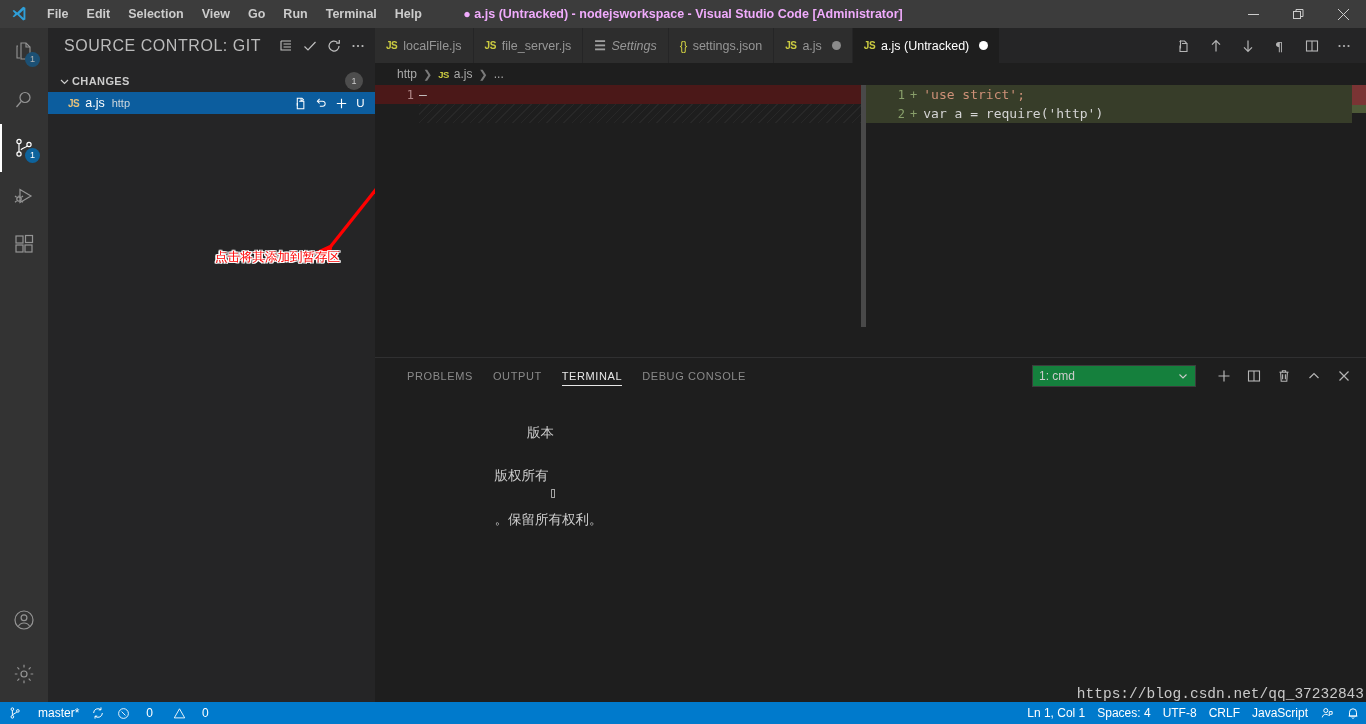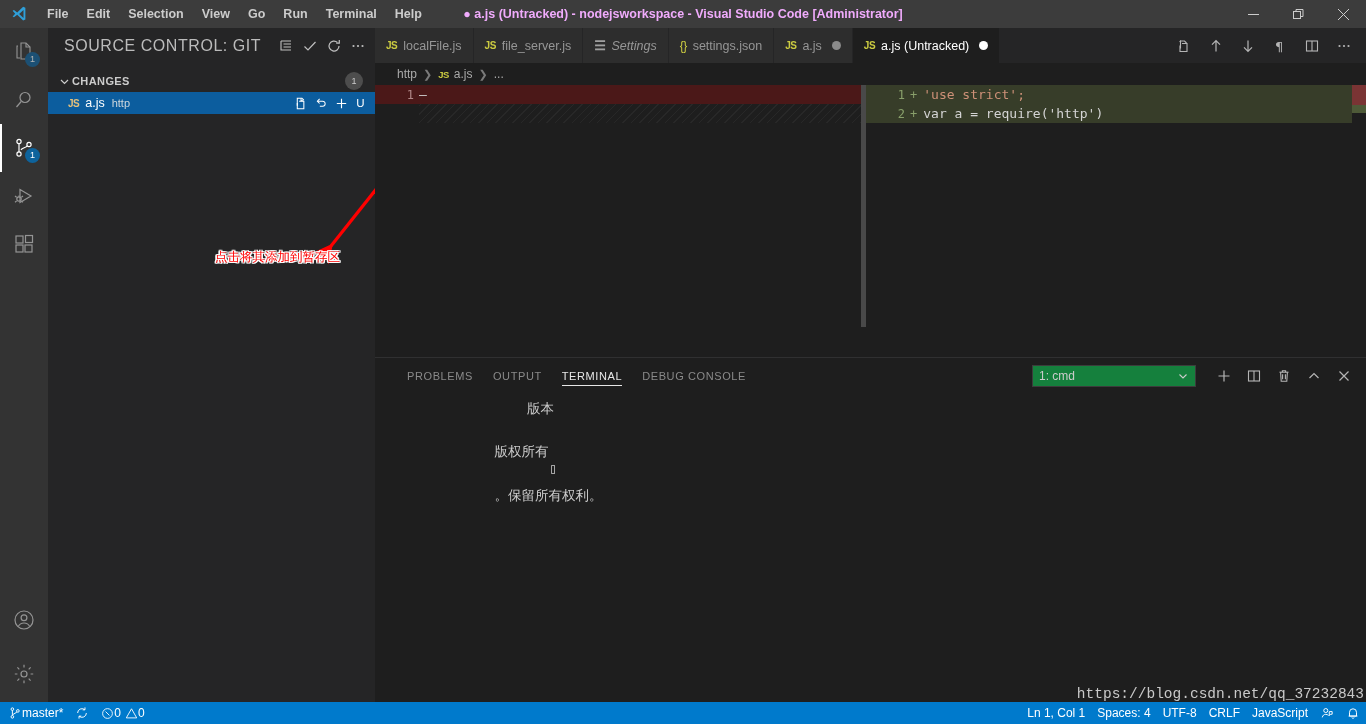--- a/index.html
+++ b/index.html
@@ -185,21 +185,21 @@
   .pn-act { width: 28px; height: 28px; display: flex; align-items: center; justify-content: center; cursor: pointer; opacity: .85; }
   .terminal-body { flex: 1 1 auto; padding: 6px 0 0 22px; font-family: "DejaVu Sans Mono", monospace; font-size: 13.5px; color: #cccccc; overflow: hidden; position: relative; }
   .term-line { height: 19px; white-space: pre; line-height: 19px; }
   .term-line.row2 { height: 22px; line-height: 22px; }
 
   
   .statusbar {
     height: 22px; flex: 0 0 22px; background: #007acc; display: flex; align-items: center;
     color: #ffffff; font-size: 12px; padding: 0 0 0 2px; position: relative; z-index: 3;
   }
-  .sb-item { display: flex; align-items: center; gap: 0; padding: 0 6px; height: 22px; cursor: pointer; white-space: nowrap; }
+  .sb-item { display: flex; align-items: center; gap: 16px; padding: 0 6px; height: 22px; cursor: pointer; white-space: nowrap; }
   .sb-right { margin-left: auto; display: flex; align-items: center; }
 
   .watermark {
     position: absolute; right: 2px; bottom: 22px; color: #d8d8d8; font-size: 14.5px;
     font-family: Liberation Mono, monospace; opacity: .92; pointer-events: none;
   }
   svg { display: block; }
 </style>
 </head>
 <body>
@@ -532,21 +532,21 @@
                 </svg>
             </div>
             <div class="pn-act">
               <svg width="16" height="16" viewBox="0 0 16 16" stroke="#cfcfcf" stroke-width="1.2" fill="none">
                   <path d="M3.5 3.5l9 9M12.5 3.5l-9 9"></path>
                 </svg>
             </div>
           </div>
         </div>
         <div class="terminal-body">
-          <div class="term-line" style="padding-left:130px;">版本</div>
+          <div class="term-line" style="padding-left:130px;margin-top:24px;">版本</div>
           <div class="term-line row2">
             <span>版权所有</span>
             <span style="display:inline-block;width:216px;"></span>
             <span>。保留所有权利。</span>
           </div>
           <div class="term-line" style="height:19px;"></div>
           <div class="term-line" style="padding-left:152px;color:#cccccc;">▯</div>
         </div>
       </div>
 

